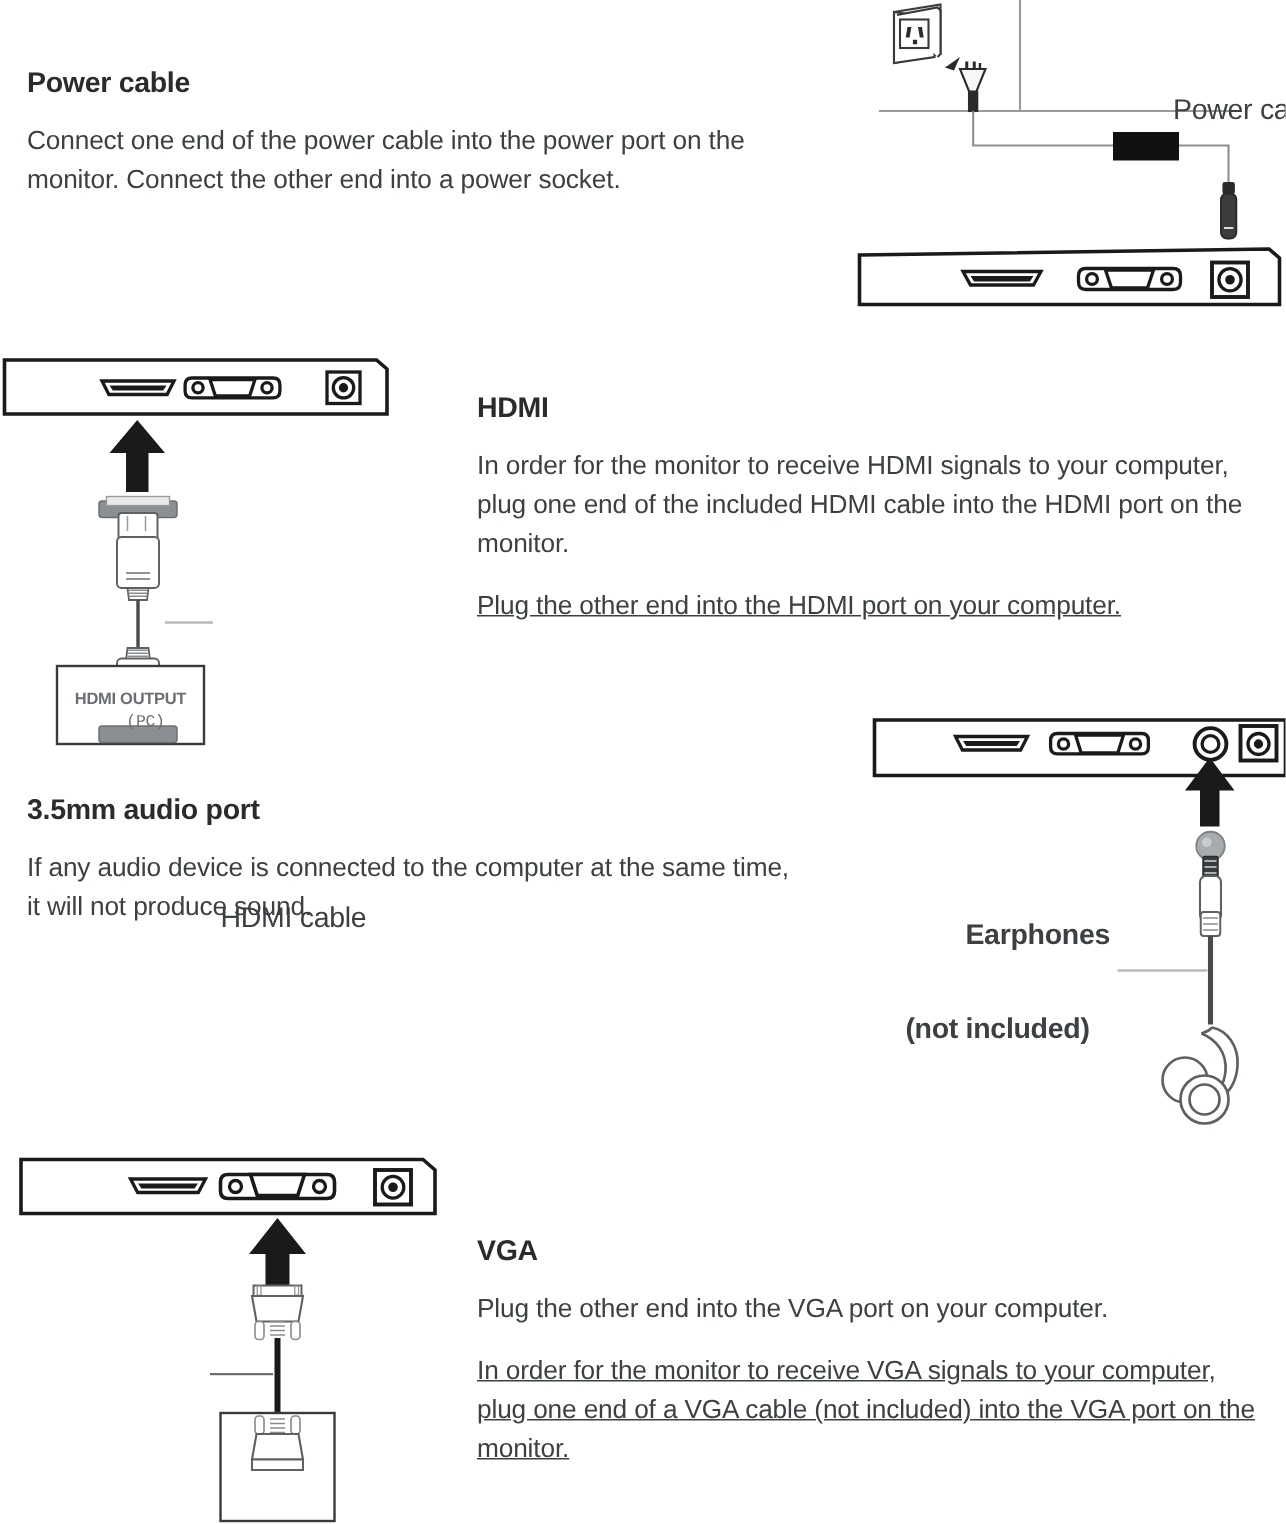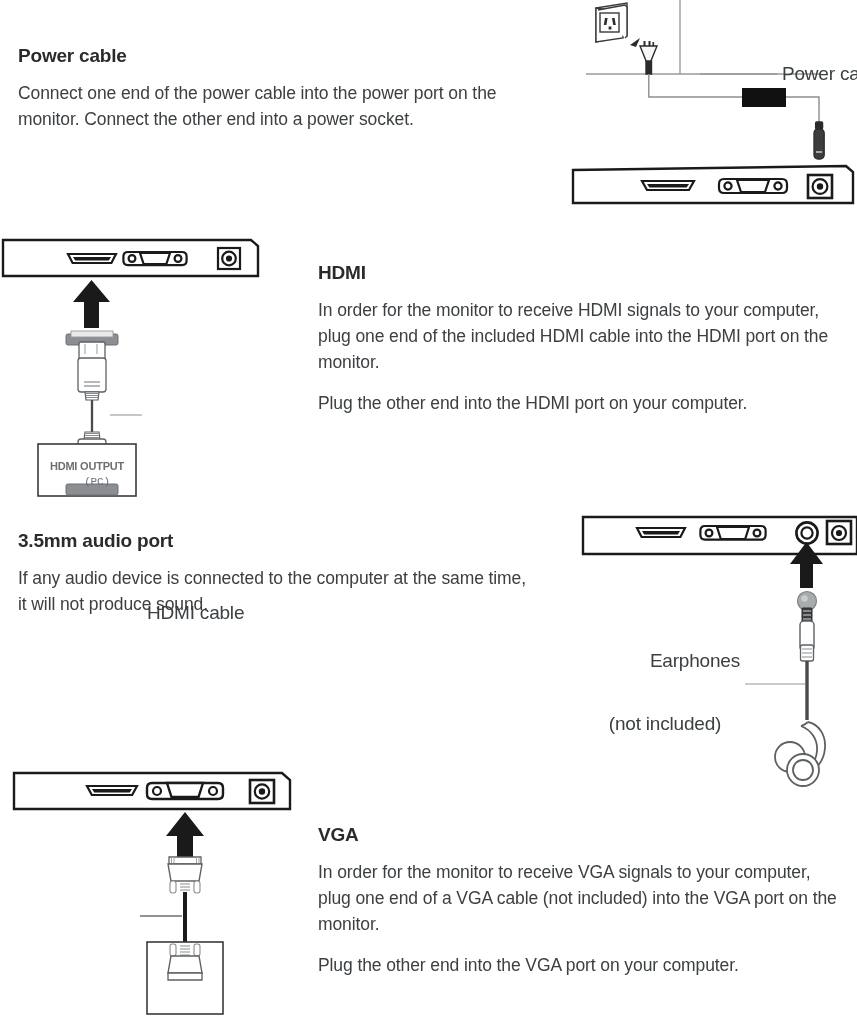--- a/index.html
+++ b/index.html
@@ -18,21 +18,21 @@
     color: #2b2b2b;
     letter-spacing: -0.2px;
     margin-bottom: 13px;
   }
   .sec-para {
     font-size: 17.5px;
     line-height: 26px;
     color: #3c4043;
     letter-spacing: -0.1px;
   }
-  .sec-para + .sec-para { margin-top: 15px; }
+  .sec-para + .sec-para { margin-top: 15px; text-decoration: underline; }
 
   .diagram { position: absolute; }
   .lbl {
     position: absolute;
     font-size: 19px;
     color: #3c4043;
     letter-spacing: -0.2px;
     white-space: pre;
     line-height: 24px;
   }
@@ -183,21 +183,21 @@
     <div class="sec-title">HDMI</div>
     <div class="sec-para">In order for the monitor to receive HDMI signals to your computer, plug one end of the included HDMI cable into the HDMI port on the monitor.</div>
     <div class="sec-para">Plug the other end into the HDMI port on your computer.</div>
   </div>
 
   <div class="txt-block" style="left:18px; top:530px; width:520px;">
     <div class="sec-title">3.5mm audio port</div>
     <div class="sec-para">If any audio device is connected to the computer at the same time, it will not produce sound.</div>
   </div>
 
-  <div class="diagram" style="left:575px; top:508px; width:282px; height:290px;">
+  <div class="diagram" style="left:575px; top:471px; width:282px; height:290px;font-weight:bold;">
     <svg width="282" height="290" viewBox="0 0 282 290">
 
       <g fill="#ffffff" stroke="#1a1a1a" stroke-width="2.4">
         <path d="M8 9 L282 9 L282 46 L8 46 Z"></path>
       </g>
       <g fill="#ffffff" stroke="#1a1a1a" stroke-width="2.2">
         <path d="M62 20 l48 0 l-4.6 9 l-38.8 0 Z"></path>
         <path d="M67 23 l38 0 l-2.2 3.4 l-33.6 0 Z" fill="#1a1a1a" stroke="none"></path>
         <path d="M130 18 l56 0 q4.6 0 4.6 4.6 l0 4.4 q0 4.6 -4.6 4.6 l-56 0 q-4.6 0 -4.6 -4.6 l0 -4.4 q0 -4.6 4.6 -4.6 Z"></path>
         <path d="M142 19 l32 0 l-3.8 12 l-24.4 0 Z" fill="#ffffff"></path>
@@ -294,17 +294,17 @@
         </g>
         <path d="M171 194 l28 0 l3 17 l-34 0 Z" fill="#ffffff" stroke="#5d6164" stroke-width="1.4"></path>
         <path d="M168 211 l34 0 l0 7 l-34 0 Z" fill="#ffffff" stroke="#5d6164" stroke-width="1.3"></path>
       </g>
     </svg>
 
   </div>
 
   <div class="txt-block" style="left:318px; top:824px; width:520px;">
     <div class="sec-title">VGA</div>
+    <div class="sec-para">Plug the other end into the VGA port on your computer.</div>
     <div class="sec-para">In order for the monitor to receive VGA signals to your computer, plug one end of a VGA cable (not included) into the VGA port on the monitor.</div>
-    <div class="sec-para">Plug the other end into the VGA port on your computer.</div>
   </div>
 
 </div>
 
 </body></html>

